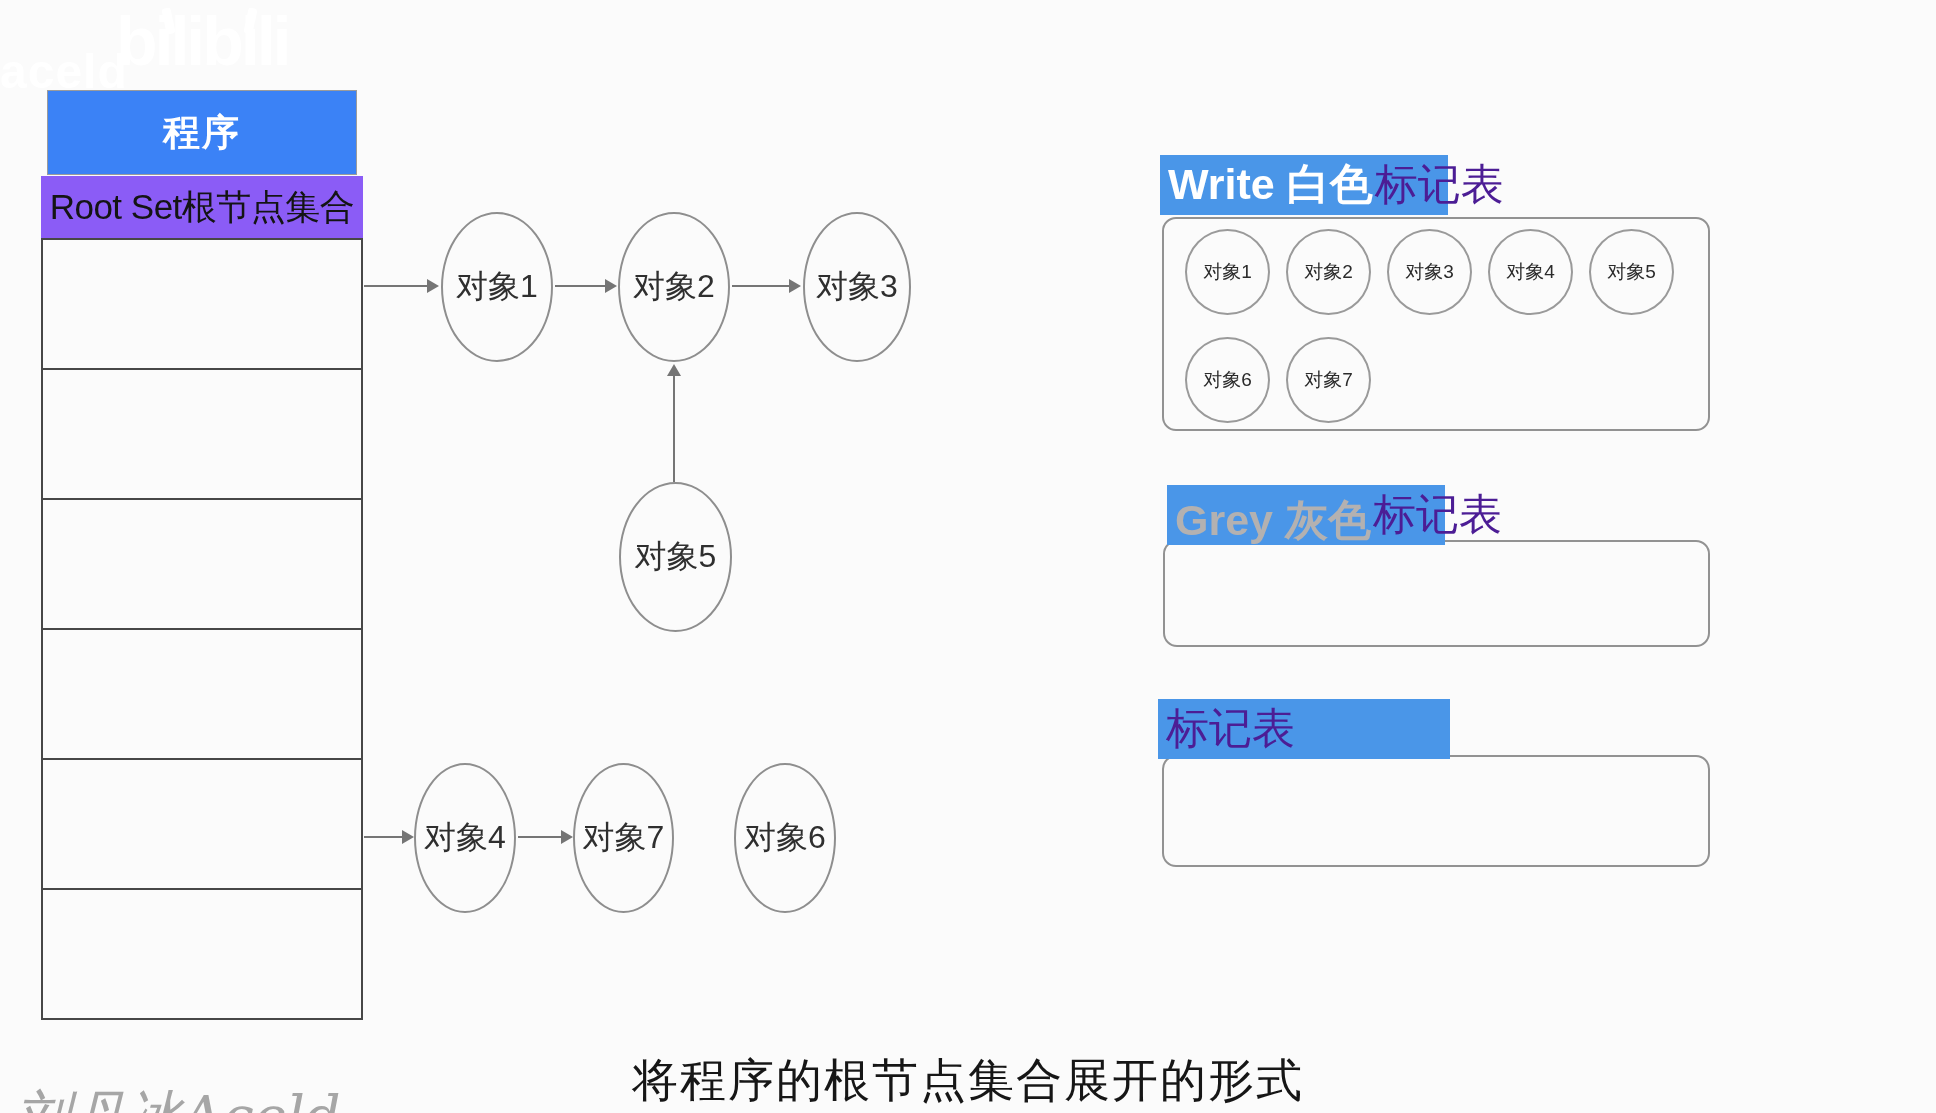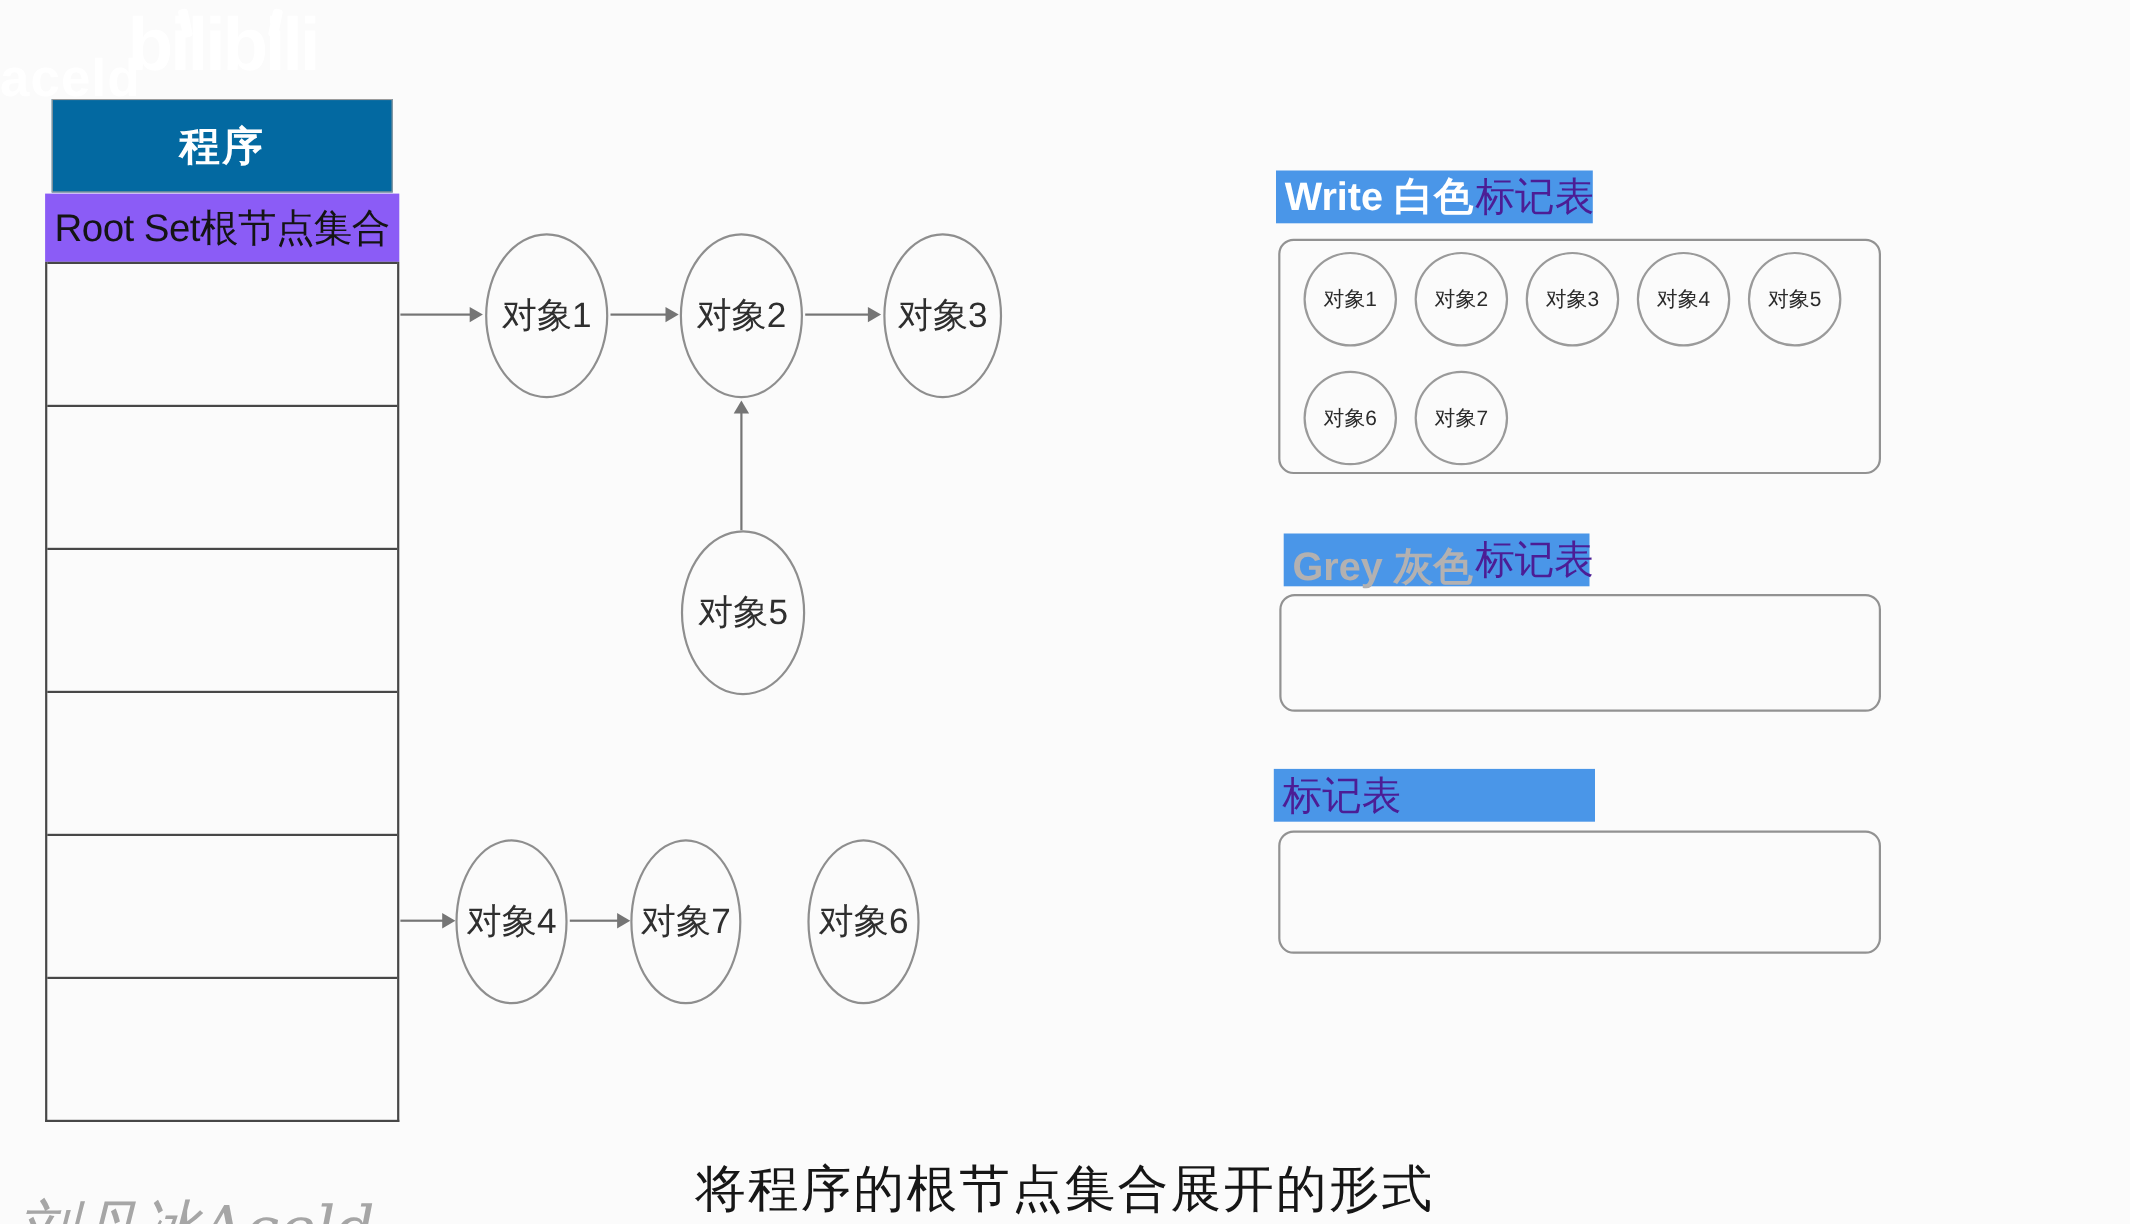--- a/index.html
+++ b/index.html
@@ -25,21 +25,21 @@
   .wm-bili::before{left:48px;transform:rotate(-12deg);}
   .wm-bili::after{left:130px;transform:rotate(12deg);}
   .wm-bottom{
     position:absolute;left:14px;top:1080px;font-size:56px;color:#a6a6a6;
     font-family:"DejaVu Serif","Liberation Serif",serif;font-style:italic;
     white-space:nowrap;
   }
   
   .prog-header{
     position:absolute;left:47px;top:90px;width:310px;height:85px;
-    box-sizing:border-box;background:#0369a1;border:1px solid #9b9b9b;
+    box-sizing:border-box;background:#3b82f6;border:1px solid #9b9b9b;
     display:flex;align-items:center;justify-content:center;
     color:#ffffff;font-size:37px;font-weight:bold;letter-spacing:2px;
   }
   .left-table{position:absolute;left:41px;top:176px;width:322px;}
   .root-band{
     height:62px;background:#8b5cf6;display:flex;align-items:center;justify-content:center;
     color:#141414;font-size:35px;white-space:nowrap;letter-spacing:-0.5px;
   }
   .trows{border:2px solid #474747;border-top:none;}
   .trow{height:128px;border-top:2px solid #474747;background:transparent;}
@@ -56,23 +56,23 @@
     content:"";position:absolute;right:-11px;top:-6px;
     border-left:12px solid #757575;border-top:7px solid transparent;border-bottom:7px solid transparent;
   }
   .arrow-v{position:absolute;width:2px;background:#757575;}
   .arrow-v::after{
     content:"";position:absolute;top:-11px;left:-6px;
     border-bottom:12px solid #757575;border-left:7px solid transparent;border-right:7px solid transparent;
   }
   
   .plabel{
-    position:absolute;height:48px;box-sizing:border-box;background:#4A96E8;
+    position:absolute;height:60px;box-sizing:border-box;background:#4A96E8;
     display:flex;align-items:center;padding:16px 8px;white-space:nowrap;z-index:2;
-    font-size:36px;
+    font-size:43px;
   }
   .plabel .hl{font-weight:bold;margin-right:2px;}
   .plabel .hl.white{color:#ffffff;}
   .plabel .hl.grey{color:#b3b1b1;margin-top:12px;}
   .plabel .hl.black{color:#111111;}
   .plabel .rest{color:#4c1d95;}
   .panel{
     position:absolute;box-sizing:border-box;border:2px solid #929292;border-radius:14px;
     background:transparent;z-index:1;
   }

